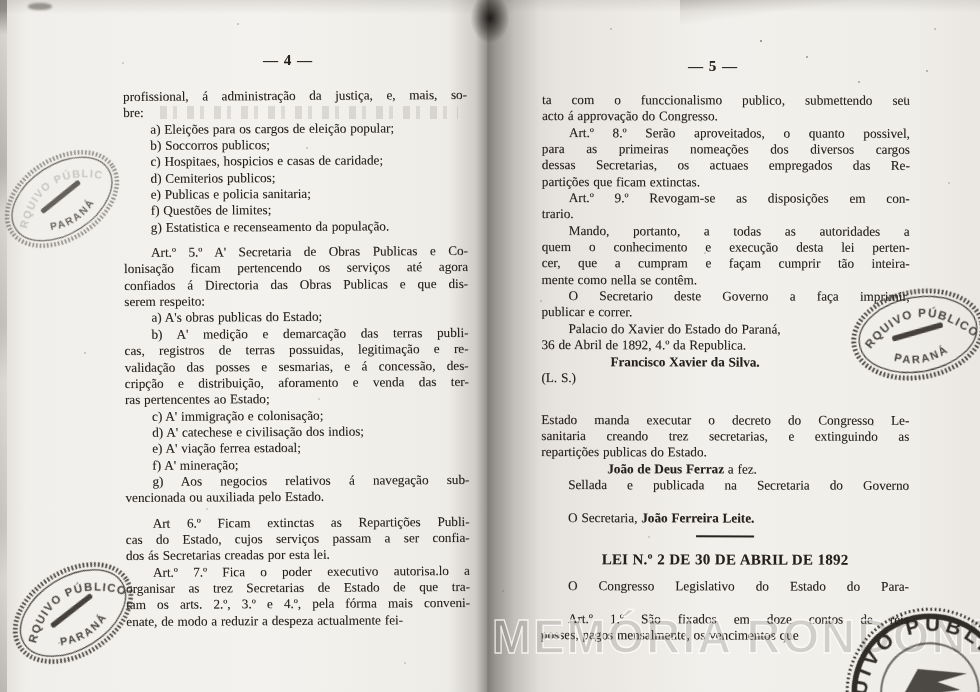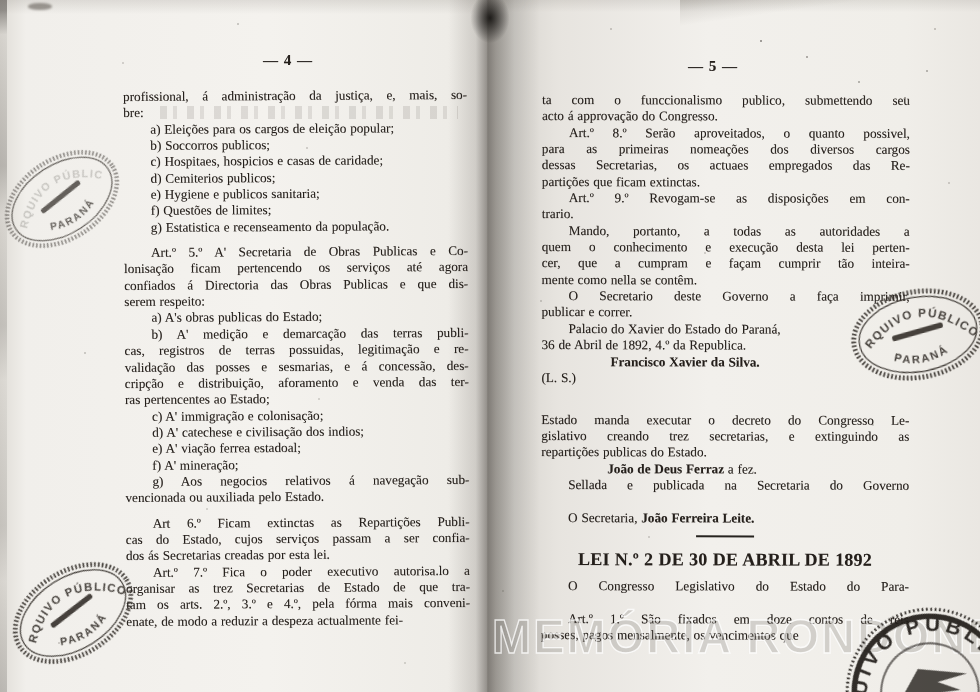--- a/index.html
+++ b/index.html
@@ -73,21 +73,21 @@
   #col4{left:123px; top:89px; width:344px; transform:rotate(-.35deg); transform-origin:top left;}
   #col5{left:542px; top:92px; width:368px; transform:rotate(.12deg); transform-origin:top left;}
   .line{line-height:16.35px; text-align:justify; text-align-last:justify; min-height:16.35px;}
   .line.end{text-align-last:left;}
   .line.ind{text-indent:27px;}
   .line.ind2{text-indent:66px;}
   .line.sig{text-indent:69px; font-weight:700;}
   .line.gap{margin-top:9px;}
   .line .b{font-weight:700;}
   .line.hd{
-    font-weight:700; font-size:18px; line-height:20px; letter-spacing:.2px;
+    font-weight:700; font-size:15px; line-height:20px; letter-spacing:.2px;
     text-align:left; text-align-last:center; margin:8px 0 4px;
   }
   .line.divider{
     height:12px; min-height:12px; line-height:12px; margin-top:3px;
     background:linear-gradient(#26231f,#26231f) center 6px / 58px 2px no-repeat;
   }
   .ghost{
     position:absolute; left:160px; top:106px; width:298px; height:13px; z-index:2;
     opacity:.17; filter:blur(.6px);
     background:repeating-linear-gradient(90deg,#6b6560 0 7px, transparent 7px 13px, #7a746e 13px 17px, transparent 17px 27px);
@@ -139,21 +139,21 @@
   <div class="pnum" id="pn5">— 5 —</div>
 
   <div class="tcol" id="col4">
 
   <div class="line"><span>profissional, á administração da justiça, e, mais, so-</span><span class="b"></span><span></span></div>
       <div class="line end"><span>bre:</span><span class="b"></span><span></span></div>
       <div class="line ind end"><span>a) Eleições para os cargos de eleição popular;</span><span class="b"></span><span></span></div>
       <div class="line ind end"><span>b) Soccorros publicos;</span><span class="b"></span><span></span></div>
       <div class="line ind end"><span>c) Hospitaes, hospicios e casas de caridade;</span><span class="b"></span><span></span></div>
       <div class="line ind end"><span>d) Cemiterios publicos;</span><span class="b"></span><span></span></div>
-      <div class="line ind end"><span>e) Hygiene e publicos sanitaria;</span><span class="b"></span><span></span></div>
+      <div class="line ind end"><span>e) Publicas e policia sanitaria;</span><span class="b"></span><span></span></div>
       <div class="line ind end"><span>f) Questões de limites;</span><span class="b"></span><span></span></div>
       <div class="line ind end"><span>g) Estatistica e recenseamento da população.</span><span class="b"></span><span></span></div>
       <div class="line ind gap"><span>Art.º 5.º A' Secretaria de Obras Publicas e Co-</span><span class="b"></span><span></span></div>
       <div class="line"><span>lonisação ficam pertencendo os serviços até agora</span><span class="b"></span><span></span></div>
       <div class="line"><span>confiados á Directoria das Obras Publicas e que dis-</span><span class="b"></span><span></span></div>
       <div class="line end"><span>serem respeito:</span><span class="b"></span><span></span></div>
       <div class="line ind end"><span>a) A's obras publicas do Estado;</span><span class="b"></span><span></span></div>
       <div class="line ind"><span>b) A' medição e demarcação das terras publi-</span><span class="b"></span><span></span></div>
       <div class="line"><span>cas, registros de terras possuidas, legitimação e re-</span><span class="b"></span><span></span></div>
       <div class="line"><span>validação das posses e sesmarias, e á concessão, des-</span><span class="b"></span><span></span></div>
@@ -189,21 +189,21 @@
       <div class="line"><span>cer, que a cumpram e façam cumprir tão inteira-</span><span class="b"></span><span></span></div>
       <div class="line end"><span>mente como nella se contêm.</span><span class="b"></span><span></span></div>
       <div class="line ind"><span>O Secretario deste Governo a faça imprimir,</span><span class="b"></span><span></span></div>
       <div class="line end"><span>publicar e correr.</span><span class="b"></span><span></span></div>
       <div class="line ind end"><span>Palacio do Xavier do Estado do Paraná,</span><span class="b"></span><span></span></div>
       <div class="line end"><span>36 de Abril de 1892, 4.º da Republica.</span><span class="b"></span><span></span></div>
       <div class="line sig end"><span></span><span class="b">Francisco Xavier da Silva.</span><span></span></div>
       <div class="line end"><span>(L. S.)</span><span class="b"></span><span></span></div>
       <div class="line ind gap"><span class="b"></span><span></span></div>
       <div class="line"><span>Estado manda executar o decreto do Congresso Le-</span><span class="b"></span><span></span></div>
-      <div class="line"><span>gislativo creando trez secretarias, e extinguindo as</span><span class="b"></span><span></span></div>
+      <div class="line"><span>sanitaria creando trez secretarias, e extinguindo as</span><span class="b"></span><span></span></div>
       <div class="line end"><span>repartições publicas do Estado.</span><span class="b"></span><span></span></div>
       <div class="line ind2 end"><span></span><span class="b">João de Deus Ferraz</span><span> a fez.</span></div>
       <div class="line ind"><span>Sellada e publicada na Secretaria do Governo</span><span class="b"></span><span></span></div>
       <div class="line end"><span class="b"></span><span></span></div>
       <div class="line ind end"><span>O Secretaria, </span><span class="b">João Ferreira Leite.</span><span></span></div>
       <div class="line divider"><span></span><span class="b"></span><span></span></div>
       <div class="line hd"><span>LEI N.º 2 DE 30 DE ABRIL DE 1892</span><span class="b"></span><span></span></div>
       <div class="line ind gap"><span>O Congresso Legislativo do Estado do Para-</span><span class="b"></span><span></span></div>
       <div class="line end"><span class="b"></span><span></span></div>
       <div class="line ind"><span>Art.º 1.º São fixados em doze contos de reis</span><span class="b"></span><span></span></div>

